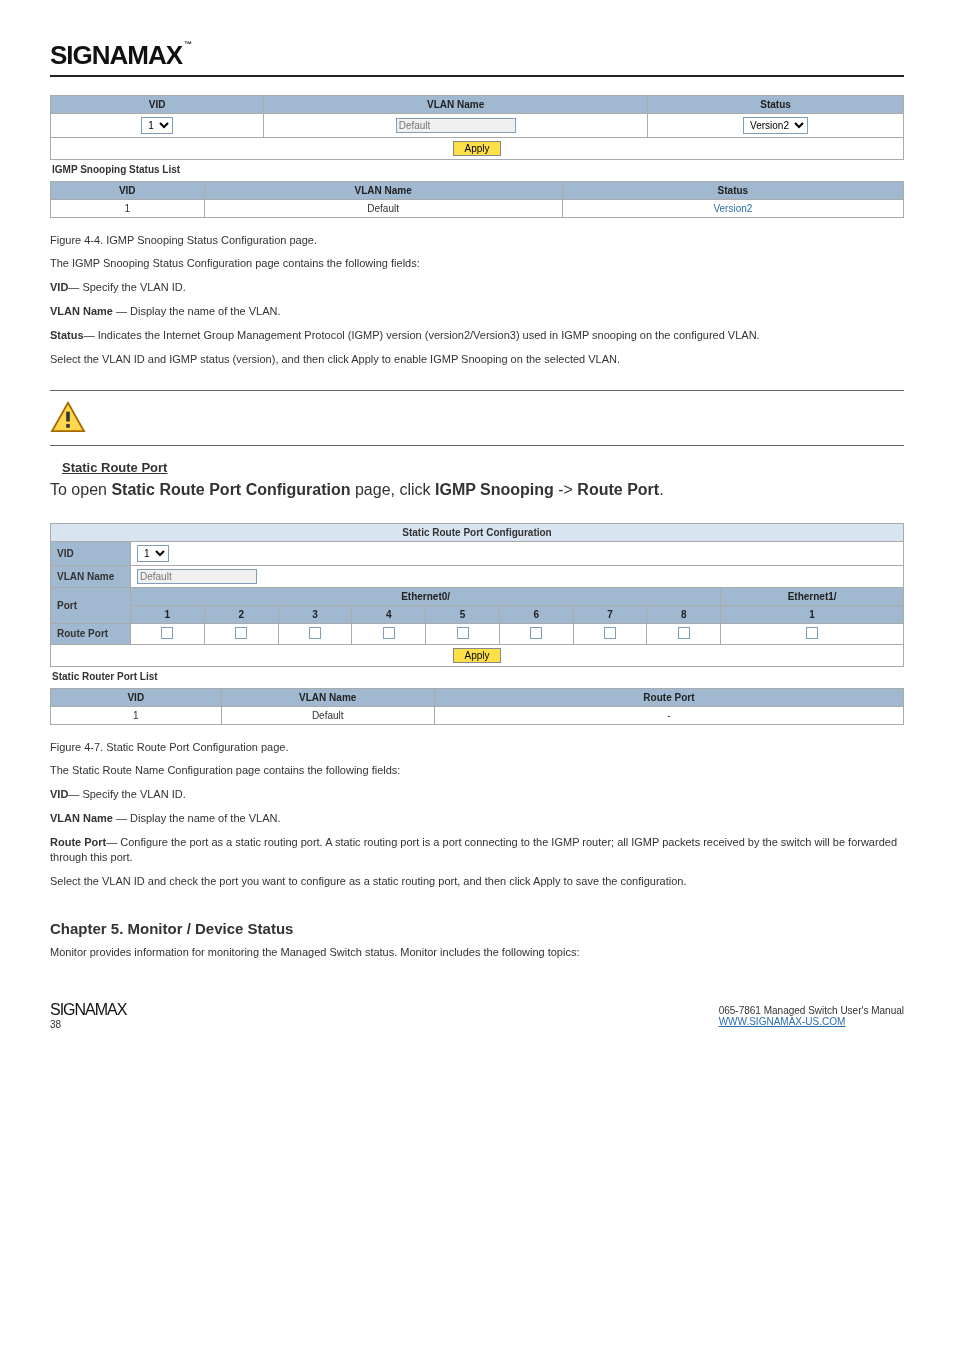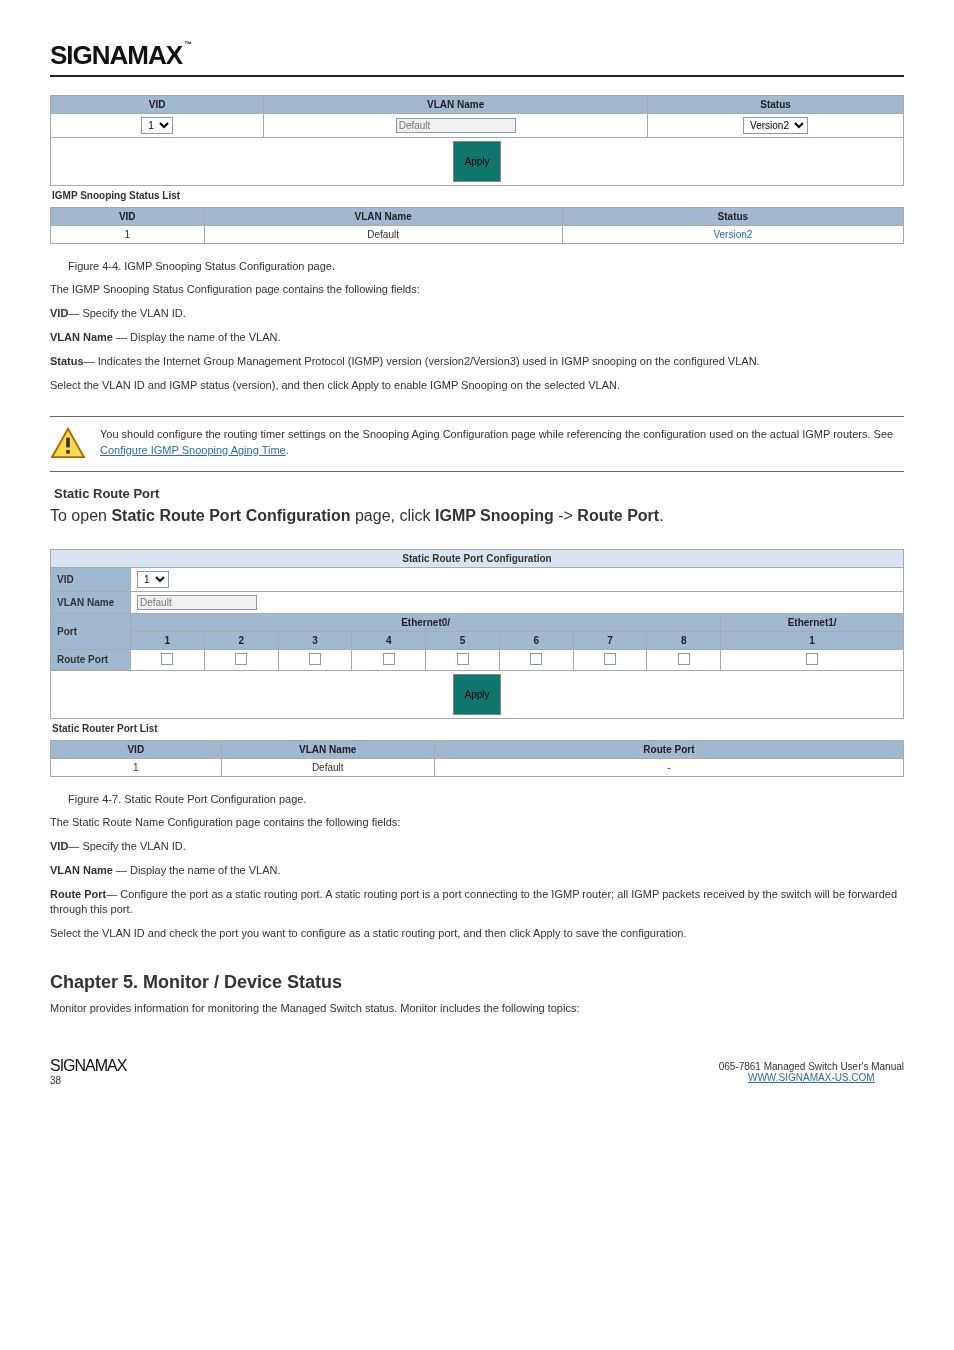--- a/index.html
+++ b/index.html
@@ -8,35 +8,35 @@
   .logo sup { font-size: 8px; vertical-align: top; margin-left: 2px; }
   hr.hline { border: none; border-top: 2px solid #222; margin: 4px 0 18px 0; }
   hr.thin { border: none; border-top: 1px solid #666; margin: 4px 0 10px 0; }
   table.cfg { width: 100%; border-collapse: collapse; border: 1px solid #888; }
   table.cfg th, table.cfg td { border: 1px solid #aaa; padding: 3px 6px; text-align: center; vertical-align: middle; font-size: 10px; }
   table.cfg th { background: #a0b8d0; color: #222; font-weight: bold; }
   table.cfg td.lab { background: #a0b8d0; font-weight: bold; text-align: left; width: 80px; }
   .sect-title { background: #d8e4f0; font-weight: bold; text-align: left; padding: 3px 6px; font-size: 10px; }
   select.small, input.small { font-size: 10px; padding: 1px 2px; border: 1px solid #7f9db9; background: #fff; }
   input.small[readonly] { background: #f0f0f0; color: #777; }
-  button.btn { font-size: 10px; padding: 14px 10px; border: 1px solid #888; background: #0f766e; cursor: pointer; }
+  button.btn { font-size: 10px; padding: 1px 10px; border: 1px solid #888; background: #fde047; cursor: pointer; }
   .subhead { font-size: 10px; font-weight: bold; color: #333; margin: 4px 0 6px 2px; }
   .status-list th { background: #b8c8d8; }
   .status-link { color: #2b6cb0; text-decoration: none; }
   .body-text { font-size: 11px; line-height: 1.45; margin: 8px 0; }
-  .section-head { font-size: 13px; font-weight: bold; margin: 14px 0 6px 4px; }
+  .section-head { font-size: 13px; font-weight: bold; margin: 14px 0 6px 12px; text-decoration: underline; }
   .caution-row { display: flex; align-items: flex-start; gap: 14px; margin: 6px 0 10px 0; }
   .caution-icon { width: 36px; flex: 0 0 36px; }
   .caution-text { flex: 1; font-size: 11px; line-height: 1.45; }
   .caution-text a { color: #2b6cb0; text-decoration: underline; }
-  .fig-caption { font-size: 11px; text-align: left; margin: 16px 0 10px 18px; }
+  .fig-caption { font-size: 11px; text-align: left; margin: 16px 0 10px 0; }
   .nav-breadcrumb { font-size: 16px; margin: 4px 0 24px 0; }
   .nav-breadcrumb b { font-weight: bold; }
   .chk { display: inline-block; width: 12px; height: 12px; border: 1px solid #7f9db9; background: #fff; }
-  .chapter-head { font-size: 18px; font-weight: bold; margin: 30px 0 6px 0; }
+  .chapter-head { font-size: 15px; font-weight: bold; margin: 30px 0 6px 0; }
   .footer { margin-top: 40px; display:flex; justify-content: space-between; align-items:center; font-size:10px; }
   .footer .brand { font-family: "Arial Black", Arial, sans-serif; font-size: 16px; letter-spacing: -1px; color:#111; }
   .footer .pn a { color:#2b6cb0; }
   .spacer-md { height: 10px; }
 </style>
 </head>
 <body>
 
 <div>
   <span class="logo"><span>SIGNAMAX</span><sup>™</sup></span>
@@ -100,23 +100,20 @@
 <div class="spacer-md"></div>
 <hr class="thin">
 <div class="caution-row">
   <div class="caution-icon">
     <svg viewBox="0 0 40 36" width="36" height="32">
       <polygon points="20,2 38,34 2,34" fill="#ffd84d" stroke="#a66a00" stroke-width="2"></polygon>
       <rect x="18" y="12" width="4" height="11" fill="#333"></rect>
       <rect x="18" y="26" width="4" height="4" fill="#333"></rect>
     </svg>
   </div>
-  <div class="caution-text">
-    <span>You should configure the routing timer settings on the Snooping Aging Configuration page while referencing the configuration used on the actual IGMP routers. See </span><a href="#">Configure IGMP Snooping Aging Time</a><span>.</span>
-  </div>
 </div>
 <hr class="thin">
 
 <div class="section-head">Static Route Port</div>
 <p class="nav-breadcrumb">
   <span>To open </span><b>Static Route Port Configuration</b><span> page, click </span><b>IGMP Snooping</b><span> -&gt; </span><b>Route Port</b><span>.</span>
 </p>
 
 <table class="cfg">
   <tbody>
@@ -196,17 +193,17 @@
 <p class="body-text">Select the VLAN ID and check the port you want to configure as a static routing port, and then click Apply to save the configuration.</p>
 
 <div class="chapter-head">Chapter 5.  Monitor / Device Status</div>
 <p class="body-text">Monitor provides information for monitoring the Managed Switch status. Monitor includes the following topics:</p>
 
 <div class="footer">
   <div>
     <span class="brand">SIGNAMAX</span><br>
     <span>38</span>
   </div>
-  <div style="text-align:center">
+  <div style="text-align:left">
     <span>065-7861 Managed Switch User's Manual</span><br>
     <span class="pn"><a href="#">WWW.SIGNAMAX-US.COM</a></span>
   </div>
 </div>
 
 </body></html>

